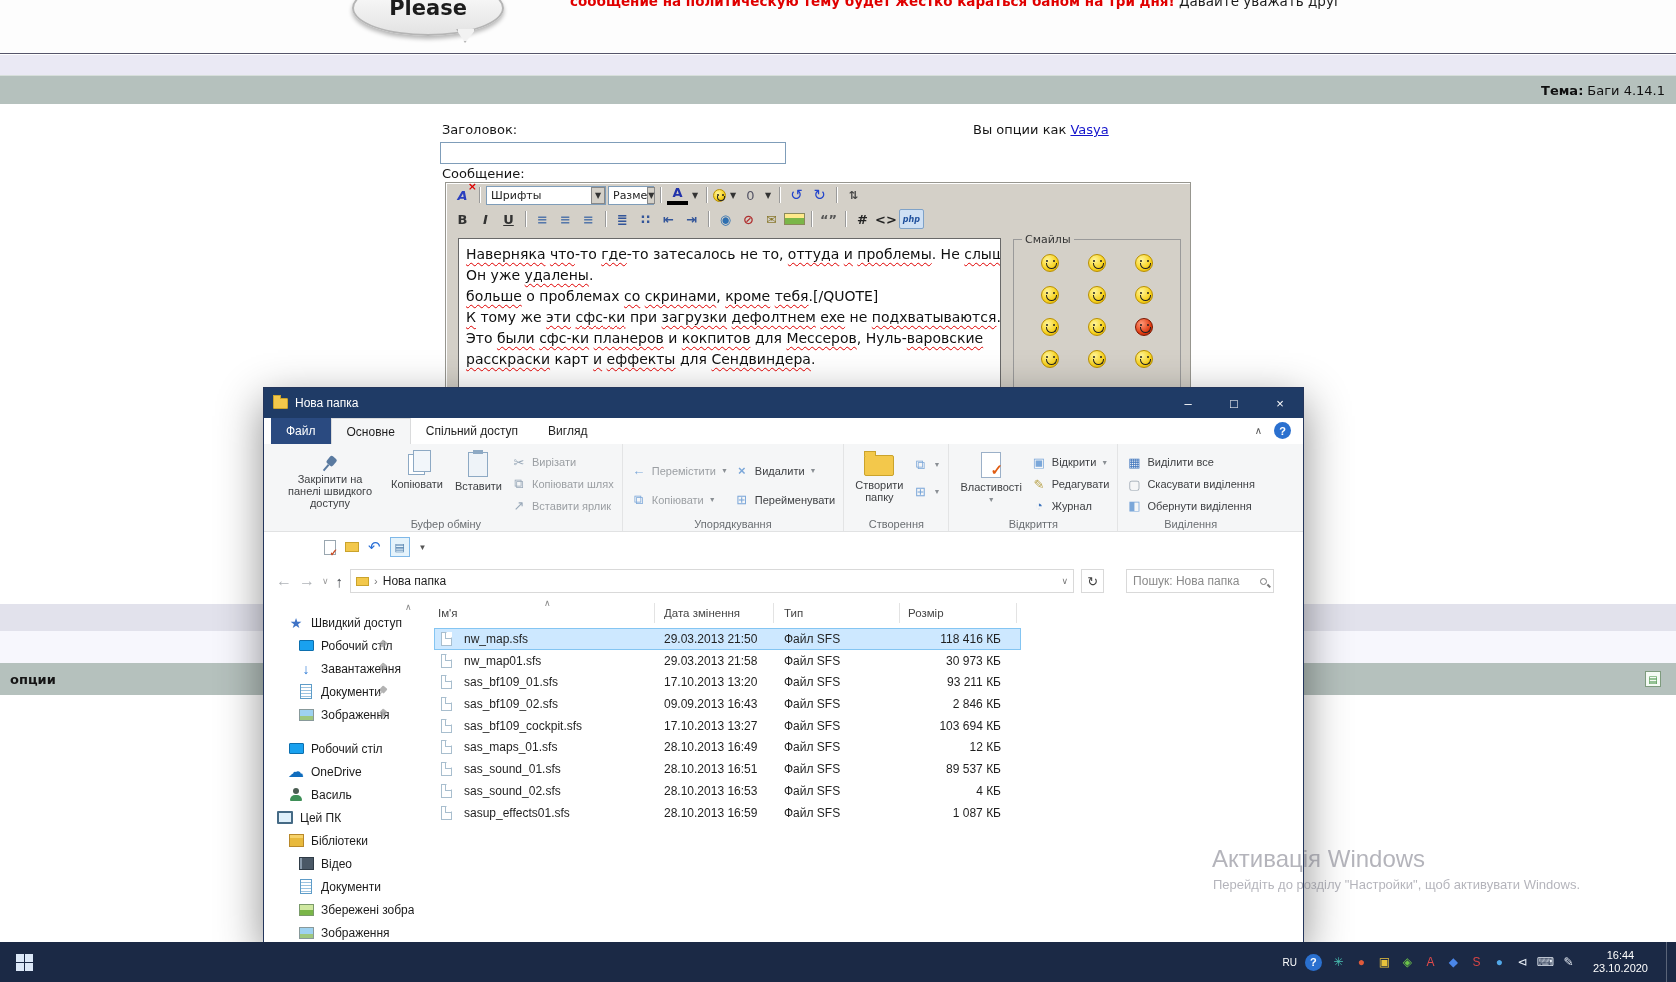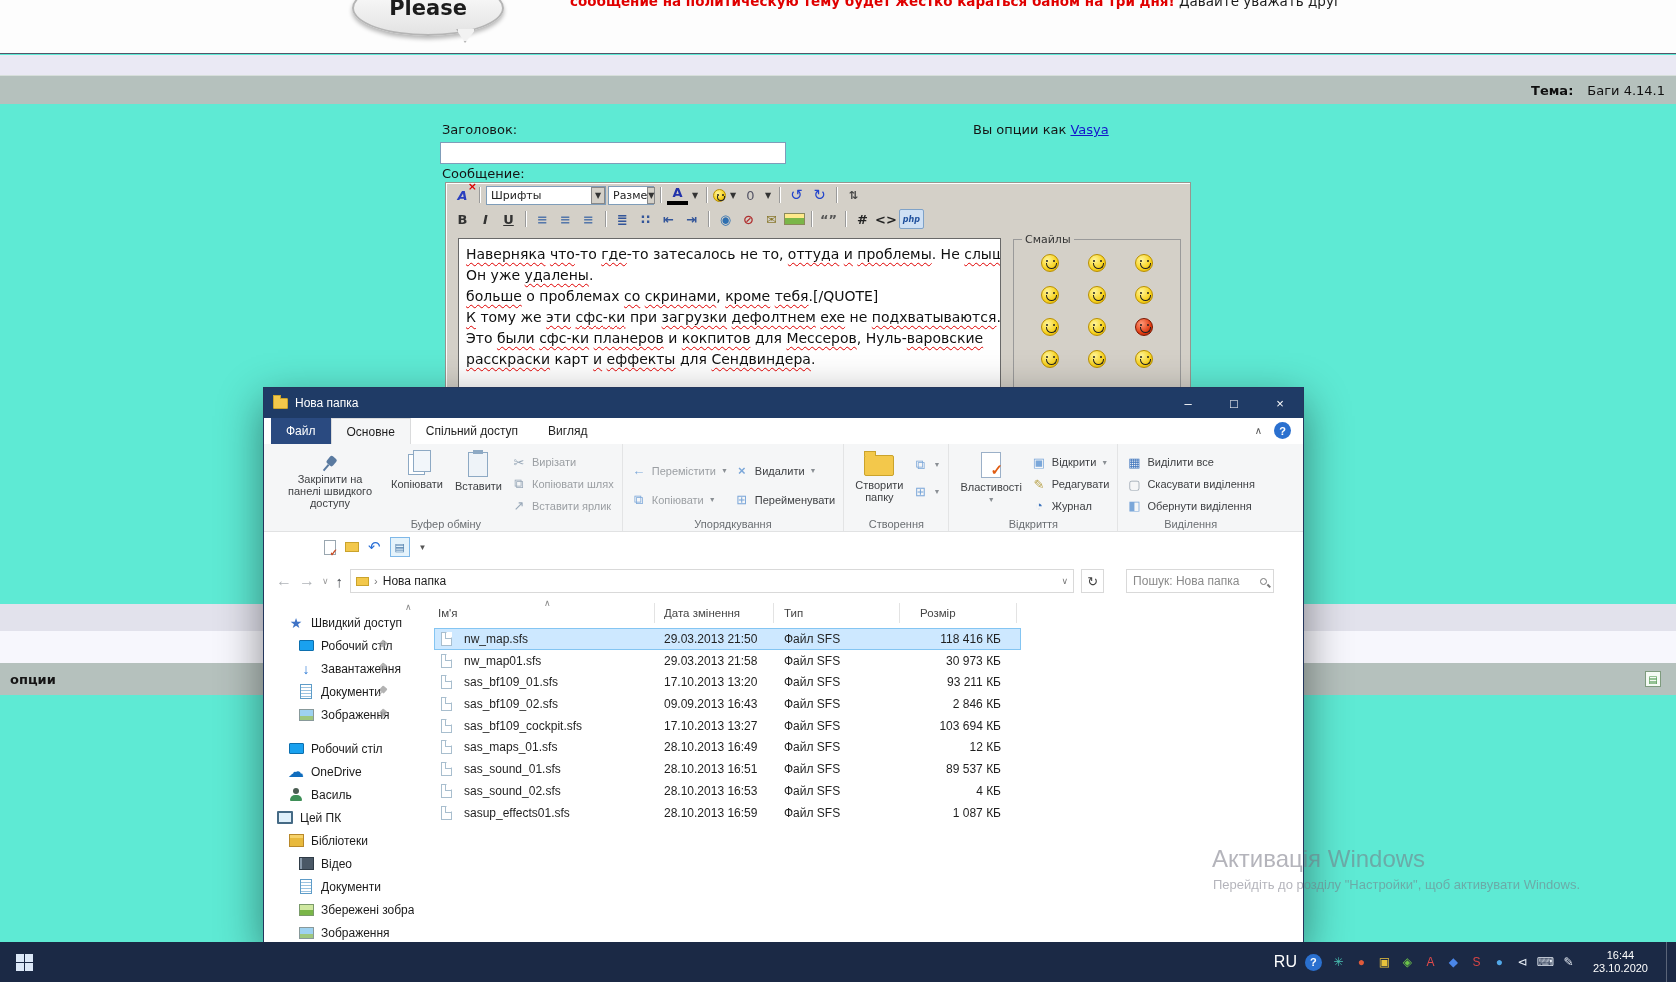--- a/index.html
+++ b/index.html
@@ -1,36 +1,36 @@
 <!DOCTYPE html>
 <html><head>
 <meta charset="utf-8">
 <style>
   html,body{margin:0;padding:0;background:#444;}
-  #screen{position:relative;width:1676px;height:982px;overflow:hidden;background:#5eead4;
+  #screen{position:relative;width:1676px;height:982px;overflow:hidden;background:#ffffff;
           font-family:"Liberation Sans",sans-serif;}
   [data-interactable]{box-sizing:border-box;}
 
   
   #banner{position:absolute;left:0;top:0;width:100%;height:54px;background:#fdfdfd;
           border-bottom:1px solid #55556a;overflow:hidden;z-index:1;}
   #bubble{position:absolute;left:352px;top:-20px;width:152px;height:56px;border-radius:50%;
           background:linear-gradient(#ffffff,#e3e3e3);border:2px solid #b5b5b5;
           box-shadow:0 3px 4px rgba(0,0,0,.28);display:flex;align-items:center;justify-content:center;
           font:700 21px "DejaVu Sans",sans-serif;color:#1c1c1c;}
   #bubble::after{content:"";position:absolute;right:26px;bottom:-9px;width:16px;height:12px;
           background:#f2f2f2;border:2px solid #b5b5b5;border-top:none;
           clip-path:polygon(0 0,100% 0,45% 100%);}
   #notice{position:absolute;left:570px;top:-9px;font:13.5px/21px "DejaVu Sans",sans-serif;color:#1a1a1a;}
   #notice .red{color:#e00000;font-weight:700;}
   #lav{position:absolute;left:0;top:55px;width:100%;height:20px;background:#eae9f4;}
   #topicbar{position:absolute;left:0;top:75px;width:100%;height:29px;background:#b5c1bd;
             border-top:1px solid #d7dfdb;display:flex;align-items:center;justify-content:flex-end;
             padding-right:11px;font:13px "DejaVu Sans",sans-serif;color:#101010;}
-  #topicbar b{margin-right:14px;}
+  #topicbar b{margin-right:4px;}
   .flabel{position:absolute;font:13px "DejaVu Sans",sans-serif;color:#151515;}
   #title-input{position:absolute;left:440px;top:142px;width:346px;height:22px;
                border:1px solid #7f9db9;background:#fff;font:13px "DejaVu Sans",sans-serif;}
   #logged{position:absolute;left:973px;top:122px;font:13px "DejaVu Sans",sans-serif;color:#151515;}
   #logged a{color:#1414cc;text-decoration:underline;cursor:pointer;}
 
   #editor{position:absolute;left:445px;top:182px;width:746px;height:417px;background:#d4d0c8;
           border:1px solid #97968f;box-shadow:inset 1px 1px 0 #ffffff;}
   .tbrow{display:flex;align-items:center;gap:2px;padding:2px 6px;height:24px;}
   .tbtn{min-width:21px;height:20px;display:inline-flex;align-items:center;justify-content:center;
@@ -194,21 +194,21 @@
   #wm1{position:absolute;left:1212px;top:845px;font-size:24px;color:rgba(118,118,132,.55);z-index:40;}
   #wm2{position:absolute;left:1213px;top:877px;font-size:13px;color:rgba(118,118,132,.55);z-index:40;}
 
   
   #taskbar{position:absolute;left:0;top:942px;width:100%;height:40px;background:#1b2945;z-index:50;
            display:flex;align-items:center;}
   #start{width:48px;height:40px;display:flex;align-items:center;justify-content:center;cursor:pointer;}
   .winlogo{display:grid;grid-template-columns:8px 8px;grid-template-rows:8px 8px;gap:1px;}
   .winlogo span{background:#dce8f8;display:block;}
   #tray{margin-left:auto;display:flex;align-items:center;gap:8px;padding-right:4px;}
-  #lang{color:#fff;font-size:16px;cursor:pointer;}
+  #lang{color:#fff;font-size:10px;cursor:pointer;}
   .trayic{width:17px;height:17px;display:inline-flex;align-items:center;justify-content:center;
           font-size:12px;cursor:pointer;}
   #clock{text-align:center;font-size:11px;line-height:13px;color:#fff;margin:0 10px 0 8px;cursor:default;}
   #sliver{width:6px;height:40px;border-left:1px solid rgba(255,255,255,.28);}
 </style>
 </head>
 <body>
 
 <div id="screen" data-interactable="false">
 
@@ -568,21 +568,21 @@
         </div>
       </div>
     <span id="nav-scroll" data-interactable="true">∧</span>
 
     <div id="filelist" data-interactable="false">
       <div id="fheaders" data-interactable="false">
         <span id="sortmark" data-interactable="false">∧</span>
         <span class="hc" style="left:24px;" data-interactable="true">Ім'я</span>
         <span class="hc" style="left:250px;" data-interactable="true">Дата змінення</span>
         <span class="hc" style="left:370px;" data-interactable="true">Тип</span>
-        <span class="hc" style="left:506px;" data-interactable="true">Розмір</span>
+        <span class="hc" style="left:494px;" data-interactable="true">Розмір</span>
         <span class="vline" style="left:240px;" data-interactable="false"></span>
         <span class="vline" style="left:359px;" data-interactable="false"></span>
         <span class="vline" style="left:485px;" data-interactable="false"></span>
         <span class="vline" style="left:602px;" data-interactable="false"></span>
       </div>
       <div id="frows" data-interactable="false">
           <div class="fr sel" data-interactable="true">
             <span class="ficon" data-interactable="false"></span>
             <span class="cell nm" data-interactable="false">nw_map.sfs</span>
             <span class="cell dt" data-interactable="false">29.03.2013 21:50</span>

